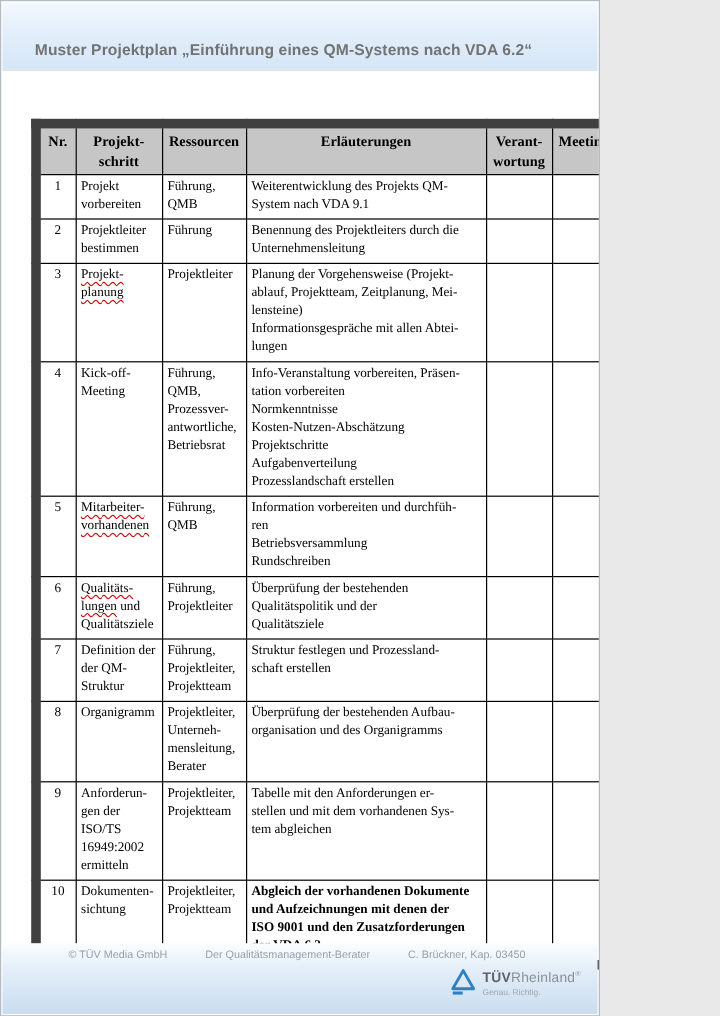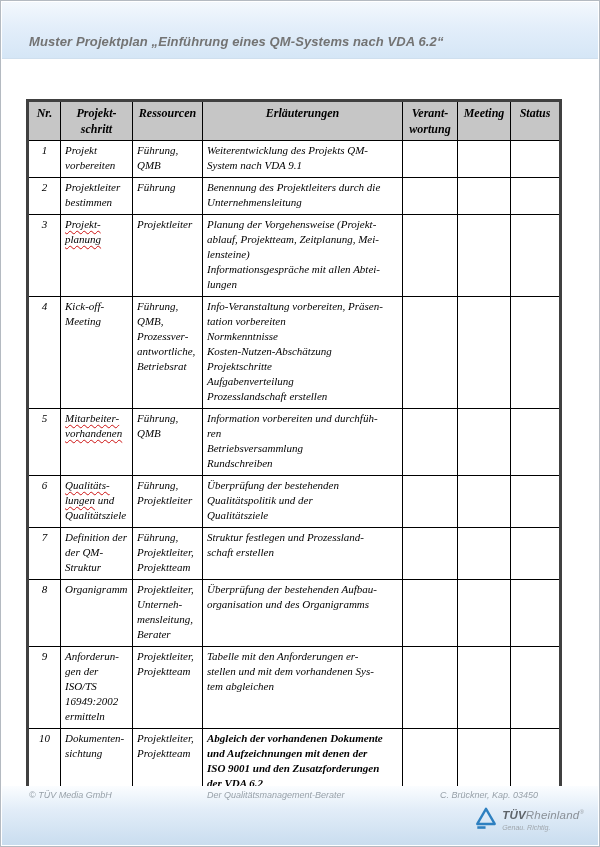--- a/index.html
+++ b/index.html
@@ -1,44 +1,44 @@
 <!DOCTYPE html>
 <html style="--band-top: #f3f8fd; --band-bottom: #d5e6f6; --header-bg: #c6c6c6; --squiggle: #cc1111; --title-text: #737373; --logo-blue: #2e80c0;"><head>
 <meta charset="utf-8">
 <style>
   :root{
     --band-top:#f3f8fd; --band-bottom:#d5e6f6;
     --header-bg:#c6c6c6; --squiggle:#cc1111; --title-text:#737373;
   }
   *{margin:0;padding:0;box-sizing:border-box;}
   body{background:#e9e9e9;font-family:"Liberation Sans",sans-serif;}
-  .page{position:relative;width:600px;height:847px;background:#fff;
-        border:1px solid #b4bac1;overflow:hidden;font-style:italic;}
+  .page{position:relative;width:500px;height:847px;background:#fff;
+        border:1px solid #b4bac1;overflow:hidden;}
   
   .top-band{position:absolute;left:1px;top:1px;right:1px;height:57px;
     background:linear-gradient(180deg,var(--band-top) 0%,#e3eefa 45%,var(--band-bottom) 100%);
     border-bottom:1px solid #cfdfee;}
   .title{position:absolute;left:27px;top:32px;font-size:13px;font-weight:bold;
     color:var(--title-text);letter-spacing:.1px;}
   
   table.plan{position:absolute;left:25px;top:98px;width:533px;
-    border-collapse:collapse;table-layout:fixed;border:3px solid #404040;
+    border-collapse:collapse;table-layout:fixed;border:8px solid #404040;
     font-family:"Liberation Serif",serif;font-size:11px;line-height:15px;color:#000;}
   table.plan th,table.plan td{border:1px solid #000;vertical-align:top;
     white-space:pre-line;padding:2px 4px 4px 4px;}
   table.plan th{background:var(--header-bg);font-size:12px;font-weight:bold;
     text-align:center;padding:3px 2px;line-height:16px;}
   td.c-nr{text-align:center;padding-left:1px;padding-right:1px;}
   .bold-cell{font-weight:bold;margin-top:11px;}
   .sq{text-decoration-line:underline;text-decoration-style:wavy;
       text-decoration-color:var(--squiggle);text-decoration-thickness:1px;
       text-underline-offset:2px;}
   
   .bottom-band{position:absolute;left:1px;right:1px;bottom:1px;height:59px;
-    background:linear-gradient(180deg,#fbfdff 0%,#e2edf8 40%,#c9ddef 100%);}
+    background:linear-gradient(180deg,#fbfdff 0%,#e2edf8 40%,#c9ddef 100%);padding-left:28px;}
   .meta{display:flex;justify-content:space-between;align-items:flex-start;
     padding:4px 60px 0 27px;font-size:9px;color:#98a1a9;}
   .logo{position:absolute;right:14px;top:19px;display:flex;align-items:flex-start;gap:5px;}
   .logo svg{display:block;margin-top:1px;}
   .brand{font-size:11.5px;color:#8a9097;letter-spacing:.2px;}
   .brand b{color:#5d6369;}
   .brand sup{font-size:6px;color:#9aa0a6;}
   .tagline{font-size:7px;color:#a0a7ad;margin-top:1px;}
 </style>
 </head>

